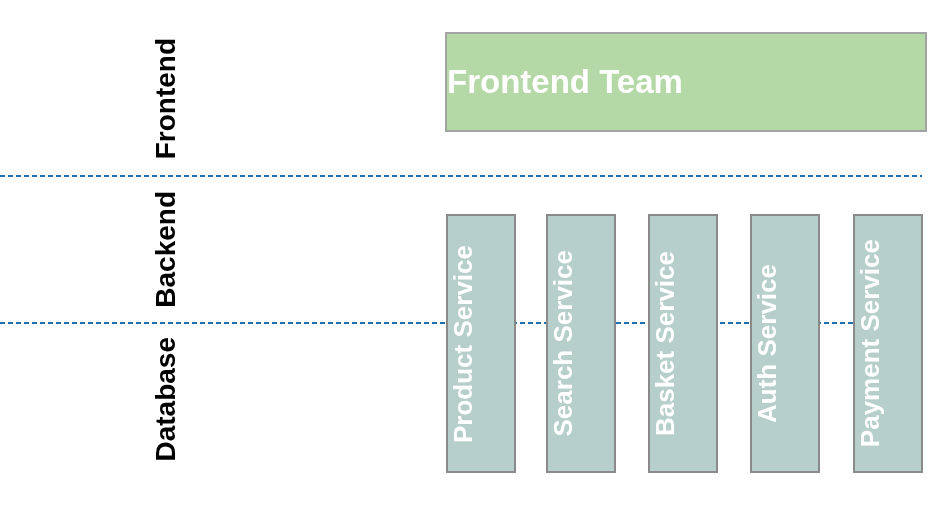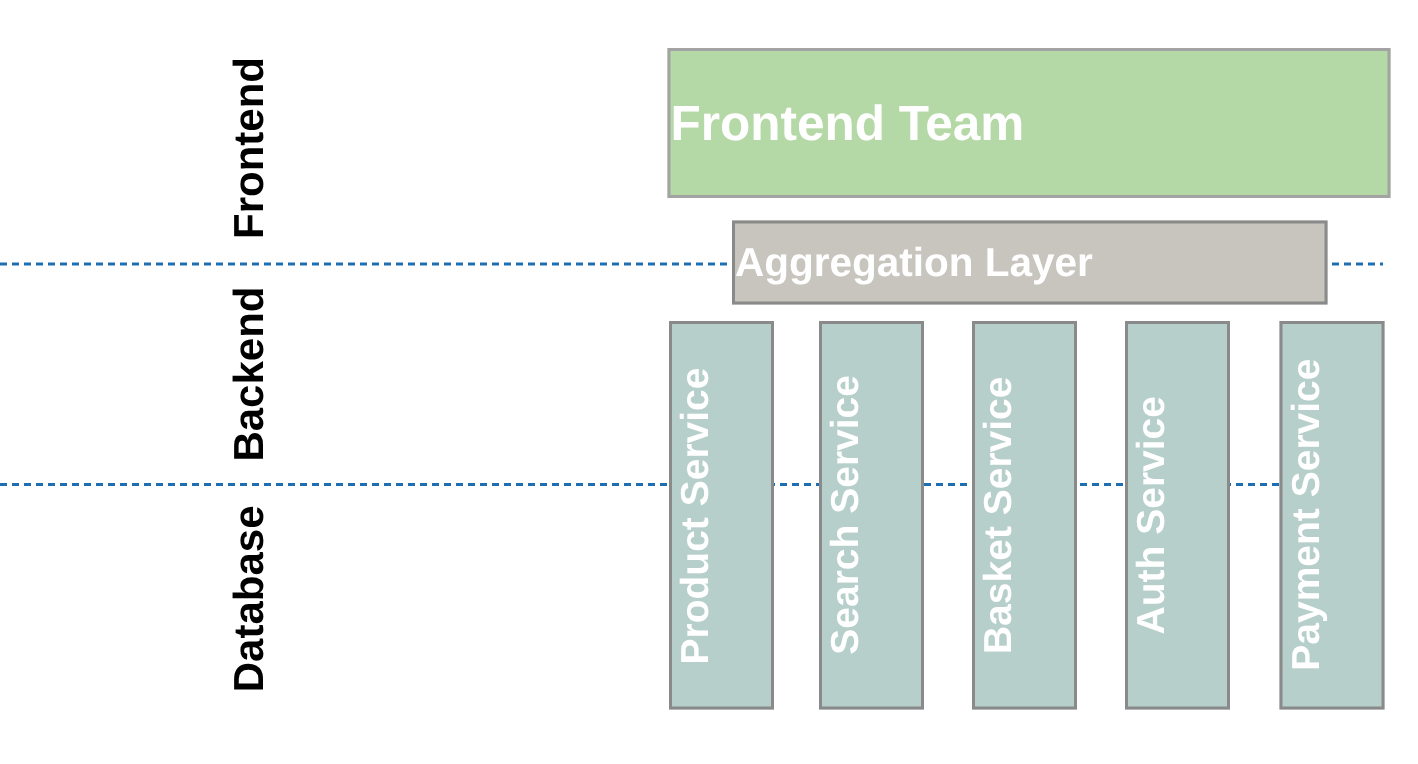--- a/index.html
+++ b/index.html
@@ -114,23 +114,20 @@
     <span>Backend</span>
   </div>
   <div class="layer-label layer-label-database">
     <span>Database</span>
   </div>
 
   <div class="box frontend-team-box">
     <span class="box-label">Frontend Team</span>
   </div>
 
-  <div class="box aggregation-box">
-    <span class="box-label">Aggregation Layer</span>
-  </div>
 
   <div class="box service-box service-product">
     <span class="box-label">Product Service</span>
   </div>
 
   <div class="box service-box service-search">
     <span class="box-label">Search Service</span>
   </div>
 
   <div class="box service-box service-basket">

